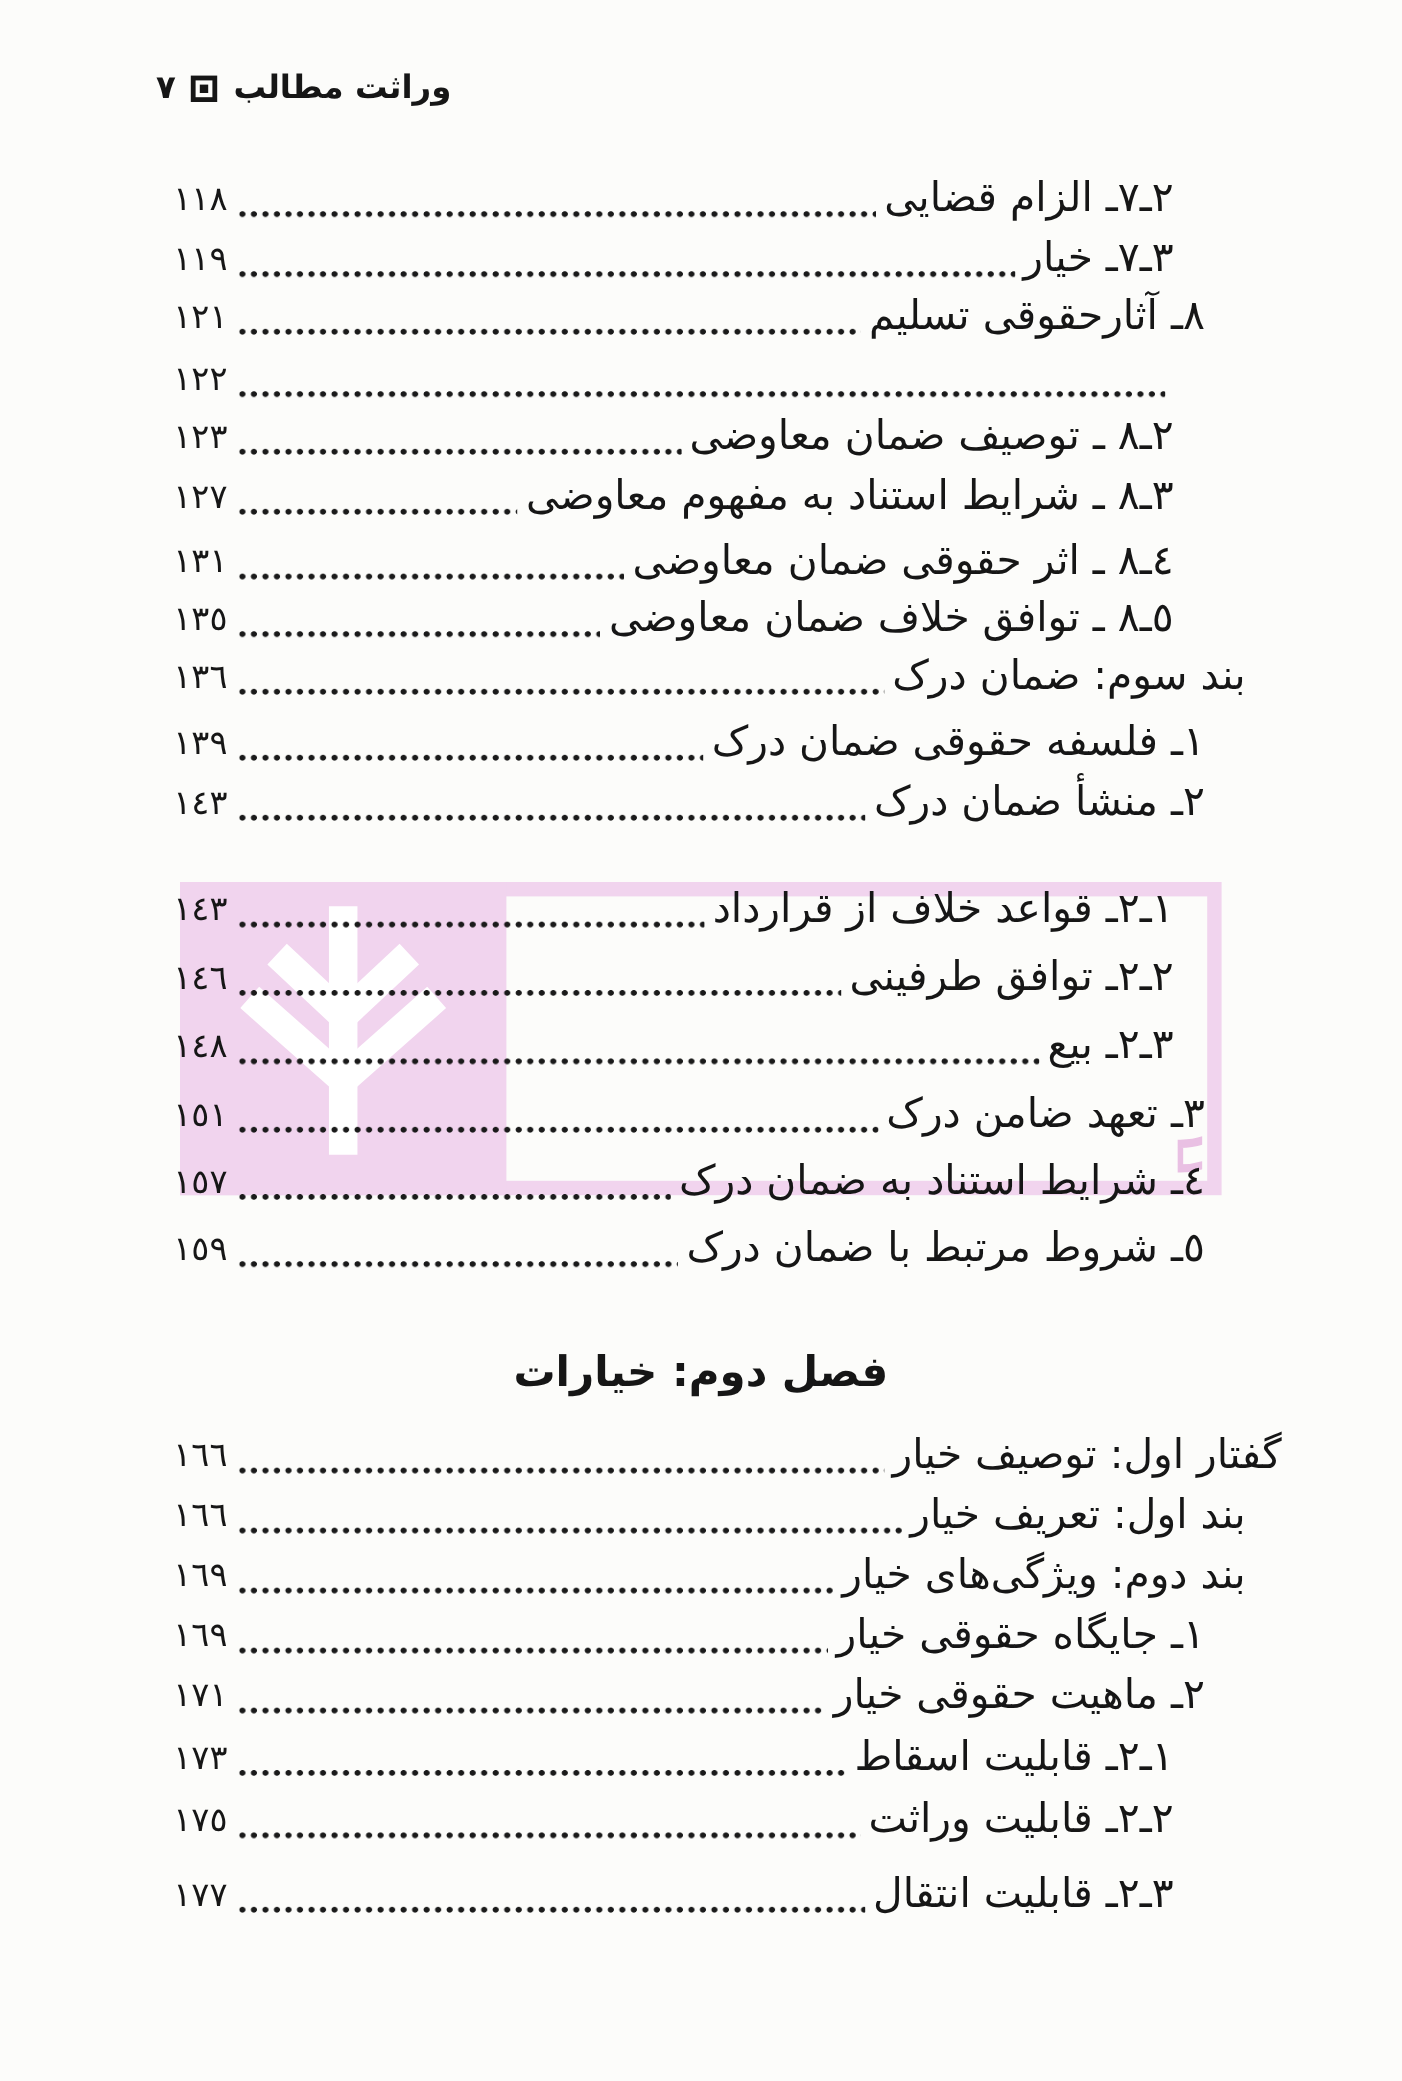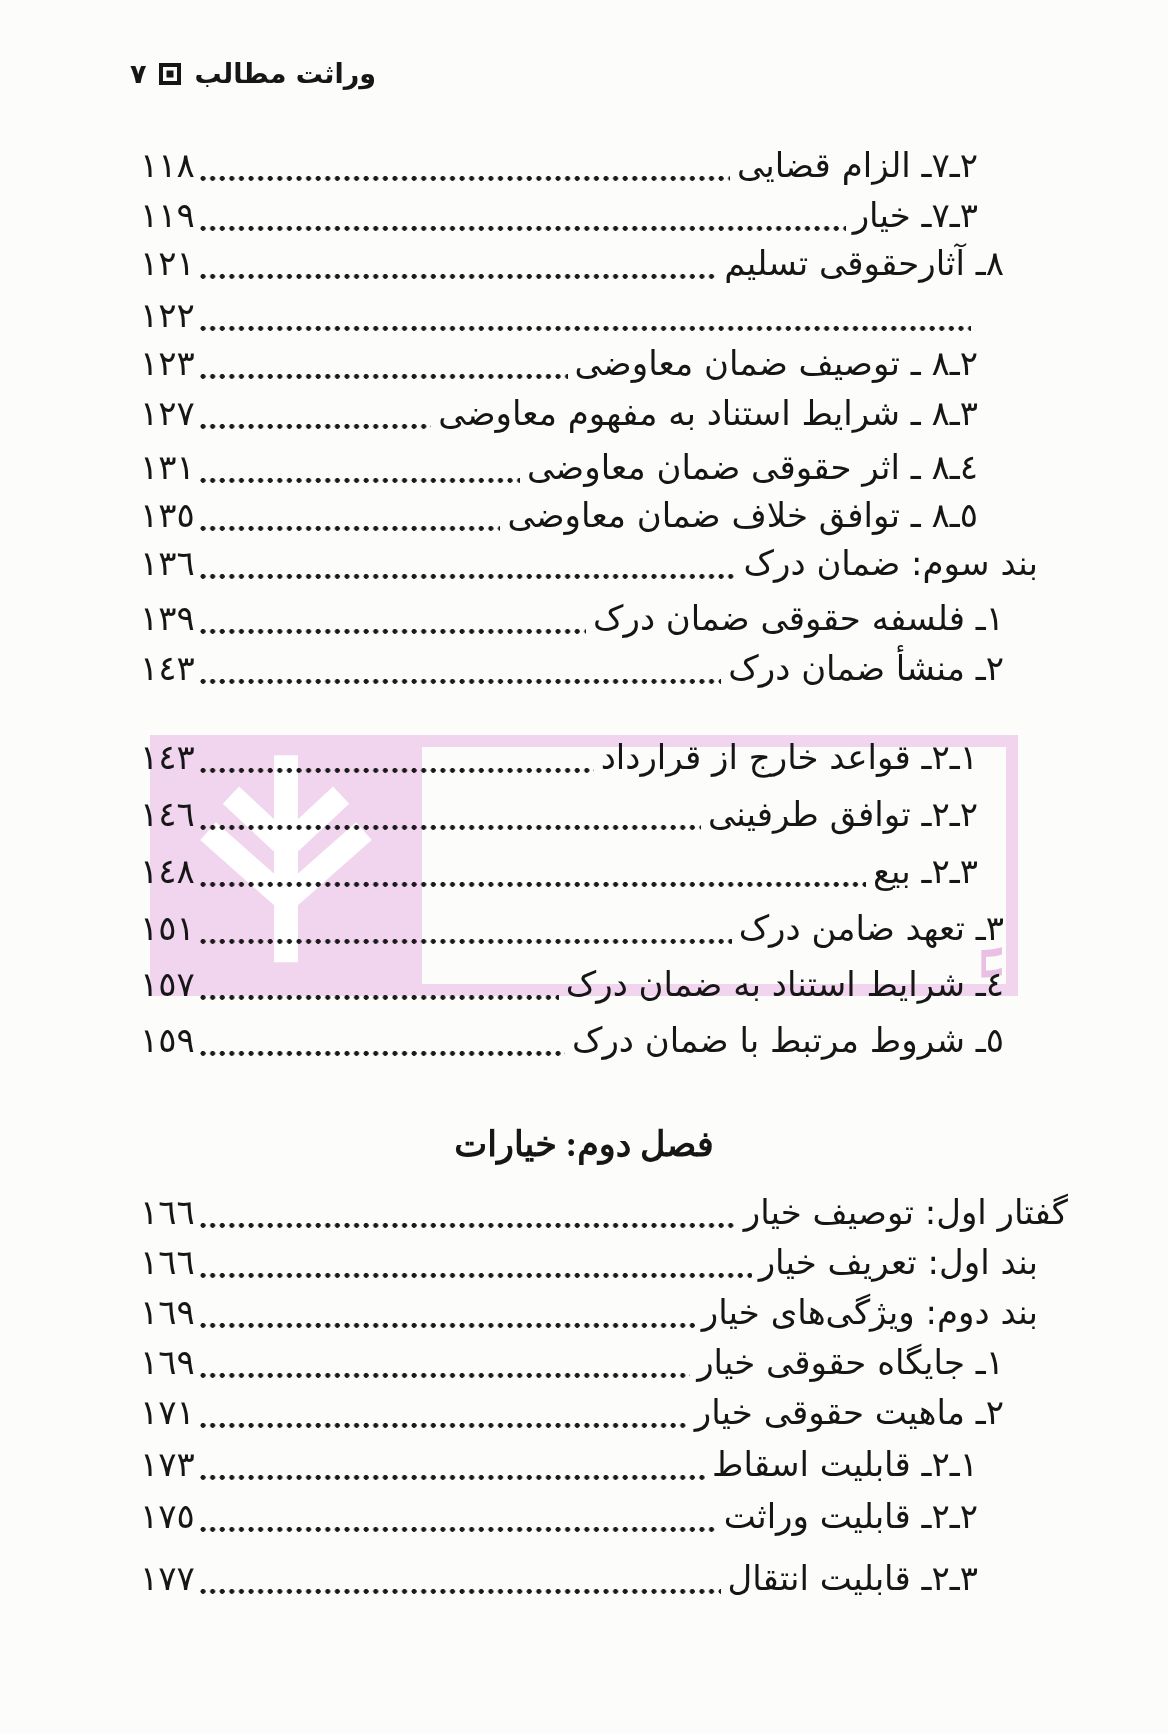--- a/index.html
+++ b/index.html
@@ -55,31 +55,31 @@
   }
   .row .label{white-space:nowrap;font-size:34px;flex:0 0 auto;}
   .row .dots{
     flex:1 1 auto;align-self:stretch;
     margin:0 7px 0 5px;
     background-image:radial-gradient(circle at 3px 2.6px, #1a1a1a 2.25px, transparent 2.85px);
     background-size:9.6px 5.4px;
     background-repeat:repeat-x;
     background-position:left bottom 9px;
   }
-  .row .num{font-size:34px;min-width:54px;text-align:center;flex:0 0 auto;letter-spacing:.5px;}
+  .row .num{font-size:28px;min-width:54px;text-align:center;flex:0 0 auto;letter-spacing:.5px;}
   .lv-goftar{padding-right:0;}
   .lv-band{padding-right:30px;}
   .lv-num{padding-right:64px;}
   .lv-sub{padding-right:90px;}
 
   
   .chap{
     position:absolute;left:0;right:0;top:1124px;
     margin:0;text-align:center;
-    font-size:35px;font-weight:bold;z-index:2;font-family:Liberation Serif, serif;
+    font-size:35px;font-weight:bold;z-index:2;
   }
 </style>
 </head>
 <body>
 
 <div class="page">
 
   <div class="hdr">
     <span>وراثت مطالب</span>
     <span class="hdr-square"></span>
@@ -156,21 +156,21 @@
         <span class="label">١ـ فلسفه حقوقی ضمان درک</span>
         <span class="dots"></span>
         <span class="num">١٣٩</span>
       </div>
       <div class="row lv-num" style="top: 643px;">
         <span class="label">٢ـ منشأ ضمان درک</span>
         <span class="dots"></span>
         <span class="num">١٤٣</span>
       </div>
       <div class="row lv-sub" style="top: 732px;">
-        <span class="label">١ـ٢ـ قواعد خارج از قرارداد</span>
+        <span class="label">١ـ٢ـ قواعد خلاف از قرارداد</span>
         <span class="dots"></span>
         <span class="num">١٤٣</span>
       </div>
       <div class="row lv-sub" style="top: 789px;">
         <span class="label">٢ـ٢ـ توافق طرفینی</span>
         <span class="dots"></span>
         <span class="num">١٤٦</span>
       </div>
       <div class="row lv-sub" style="top: 846px;">
         <span class="label">٣ـ٢ـ بیع</span>

